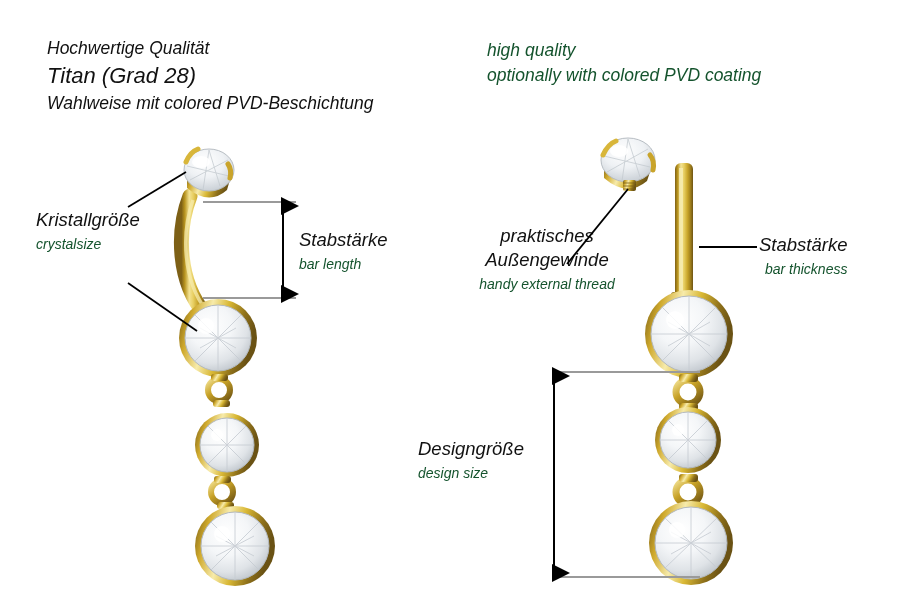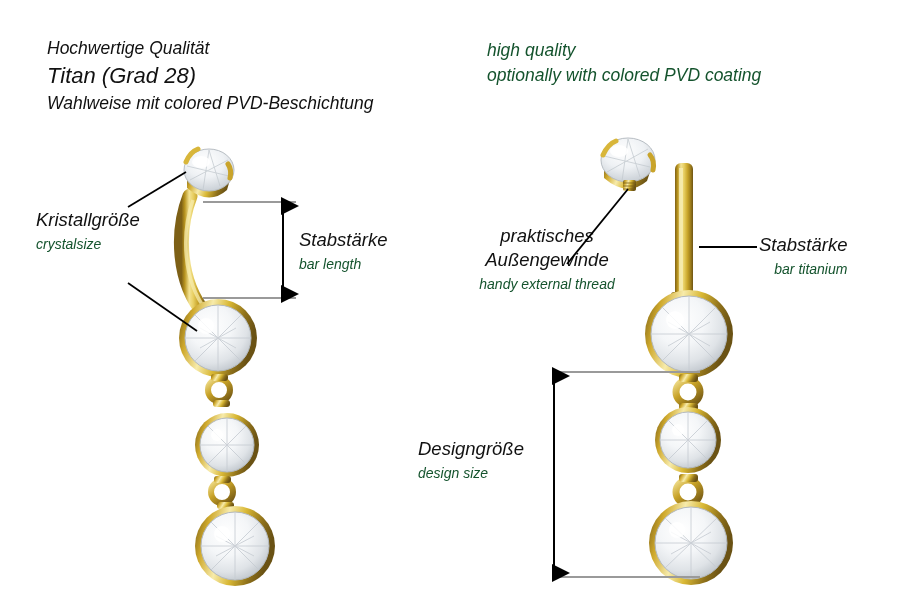--- a/index.html
+++ b/index.html
@@ -56,21 +56,21 @@
   </div>
 
   <div class="lbl" id="lbl-thread">
     <span class="de">praktisches</span>
     <span class="de">Außengewinde</span>
     <span class="en">handy external thread</span>
   </div>
 
   <div class="lbl" id="lbl-thick">
     <span class="de">Stabstärke</span>
-    <span class="en">bar titanium</span>
+    <span class="en">bar thickness</span>
   </div>
 
   <div class="lbl" id="lbl-design">
     <span class="de">Designgröße</span>
     <span class="en">design size</span>
   </div>
 
   <svg class="svglayer" viewBox="0 0 899 600">
     <defs>
       <linearGradient id="goldH" x1="0" y1="0" x2="1" y2="0">

